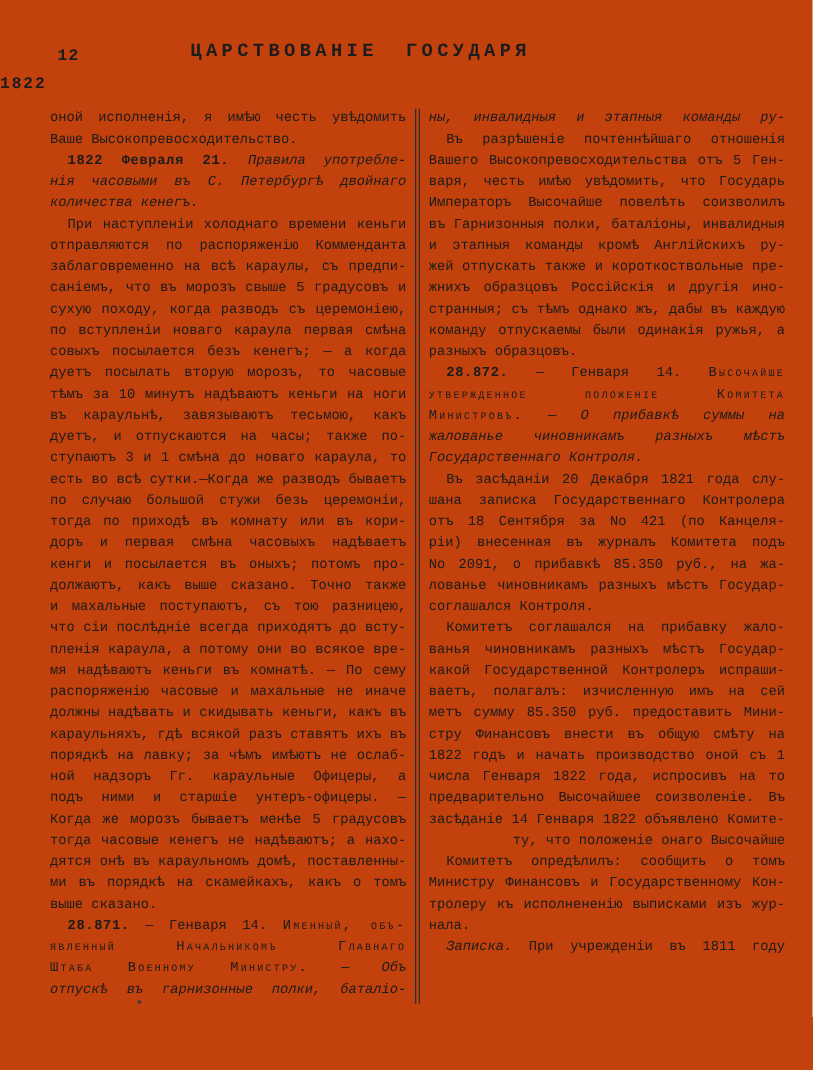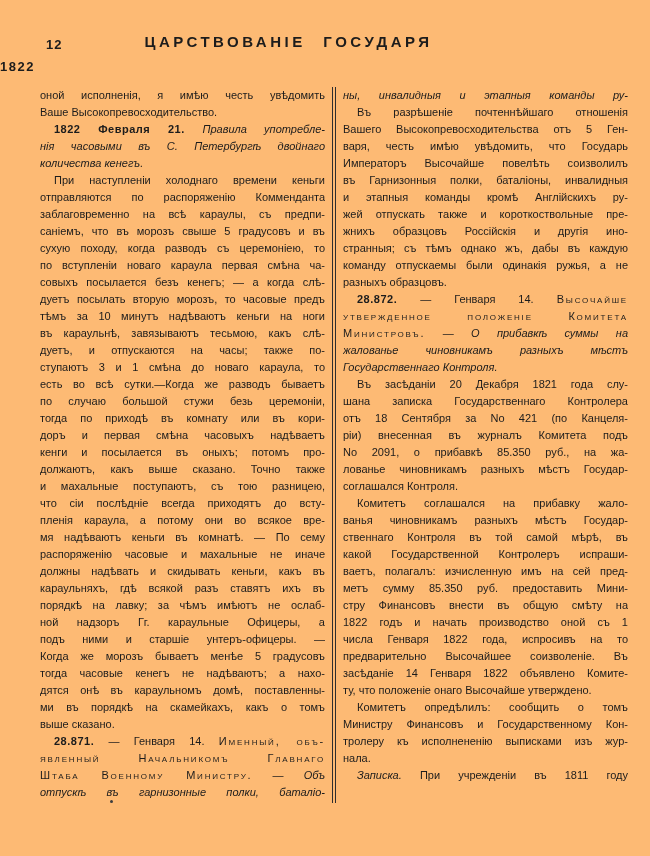--- a/index.html
+++ b/index.html
@@ -1,19 +1,19 @@
 <!DOCTYPE html>
 <html><head>
 <meta charset="utf-8">
 <style>
   html,body { margin:0; padding:0; background:#eceae6; }
   .page {
     position:relative; width:650px; height:856px;
-    background:#fdba74; color:#1c1c1c;
-    font-family:Liberation Sans, sans-serif;
+    background:#c2410c; color:#1c1c1c;
+    font-family:Liberation Mono, monospace;
     overflow:hidden;
   }
   .pagenum {
     position:absolute; top:37px; left:46px;
     font-size:13px; font-weight:bold; letter-spacing:1px;
   }
   .header-title {
     position:absolute; top:33px; left:0; width:577px;
     text-align:center; font-size:15px; font-weight:bold;
     letter-spacing:3.5px; word-spacing:10px;
@@ -28,21 +28,21 @@
   .col { width:285px; }
   .gutter { width:18px; display:flex; justify-content:center; }
   .divider {
     width:4px; height:716px; box-sizing:border-box;
     border-left:1px solid #2e2e2e; border-right:1px solid #2e2e2e;
   }
   .line {
     font-size:11px; line-height:17px; height:17px; overflow:hidden;
     text-align:justify; text-align-last:justify;
   }
-  .line.end { text-align:left; text-align-last:left; }
+  .line.end { text-align:right; text-align-last:left; }
   .line.ind { text-indent:14px; }
   .f-n { font-style:normal; }
   .f-i { font-style:italic; }
   .f-b { font-weight:bold; letter-spacing:0.5px; }
   .f-sc { font-variant:small-caps; letter-spacing:1.8px; }
   .speck {
     position:absolute; left:110px; top:800px;
     width:3px; height:3px; background:#3d3d3d; border-radius:50%;
   }
 </style>
@@ -122,21 +122,20 @@
         <div class="line end"><span class="f-i">Государственнаго Контроля.</span></div>
         <div class="line ind"><span class="f-n">Въ засѣданіи 20 Декабря 1821 года слу-</span></div>
         <div class="line"><span class="f-n">шана записка Государственнаго Контролера</span></div>
         <div class="line"><span class="f-n">отъ 18 Сентября за No 421 (по Канцеля-</span></div>
         <div class="line"><span class="f-n">ріи) внесенная въ журналъ Комитета подъ</span></div>
         <div class="line"><span class="f-n">No 2091, о прибавкѣ 85.350 руб., на жа-</span></div>
         <div class="line"><span class="f-n">лованье чиновникамъ разныхъ мѣстъ Государ-</span></div>
         <div class="line end"><span class="f-n">соглашался Контроля.</span></div>
         <div class="line ind"><span class="f-n">Комитетъ соглашался на прибавку жало-</span></div>
         <div class="line"><span class="f-n">ванья чиновникамъ разныхъ мѣстъ Государ-</span></div>
-        <div class="line"><span class="f-n">ственнаго Контроля въ той самой мѣрѣ, въ</span></div>
         <div class="line"><span class="f-n">какой Государственной Контролеръ испраши-</span></div>
         <div class="line"><span class="f-n">ваетъ, полагалъ: изчисленную имъ на сей пред-</span></div>
         <div class="line"><span class="f-n">метъ сумму 85.350 руб. предоставить Мини-</span></div>
         <div class="line"><span class="f-n">стру Финансовъ внести въ общую смѣту на</span></div>
         <div class="line"><span class="f-n">1822 годъ и начать производство оной съ 1</span></div>
         <div class="line"><span class="f-n">числа Генваря 1822 года, испросивъ на то</span></div>
         <div class="line"><span class="f-n">предварительно Высочайшее соизволеніе. Въ</span></div>
         <div class="line"><span class="f-n">засѣданіе 14 Генваря 1822 объявлено Комите-</span></div>
         <div class="line end"><span class="f-n">ту, что положеніе онаго Высочайше утверждено.</span></div>
         <div class="line ind"><span class="f-n">Комитетъ опредѣлилъ: сообщить о томъ</span></div>

